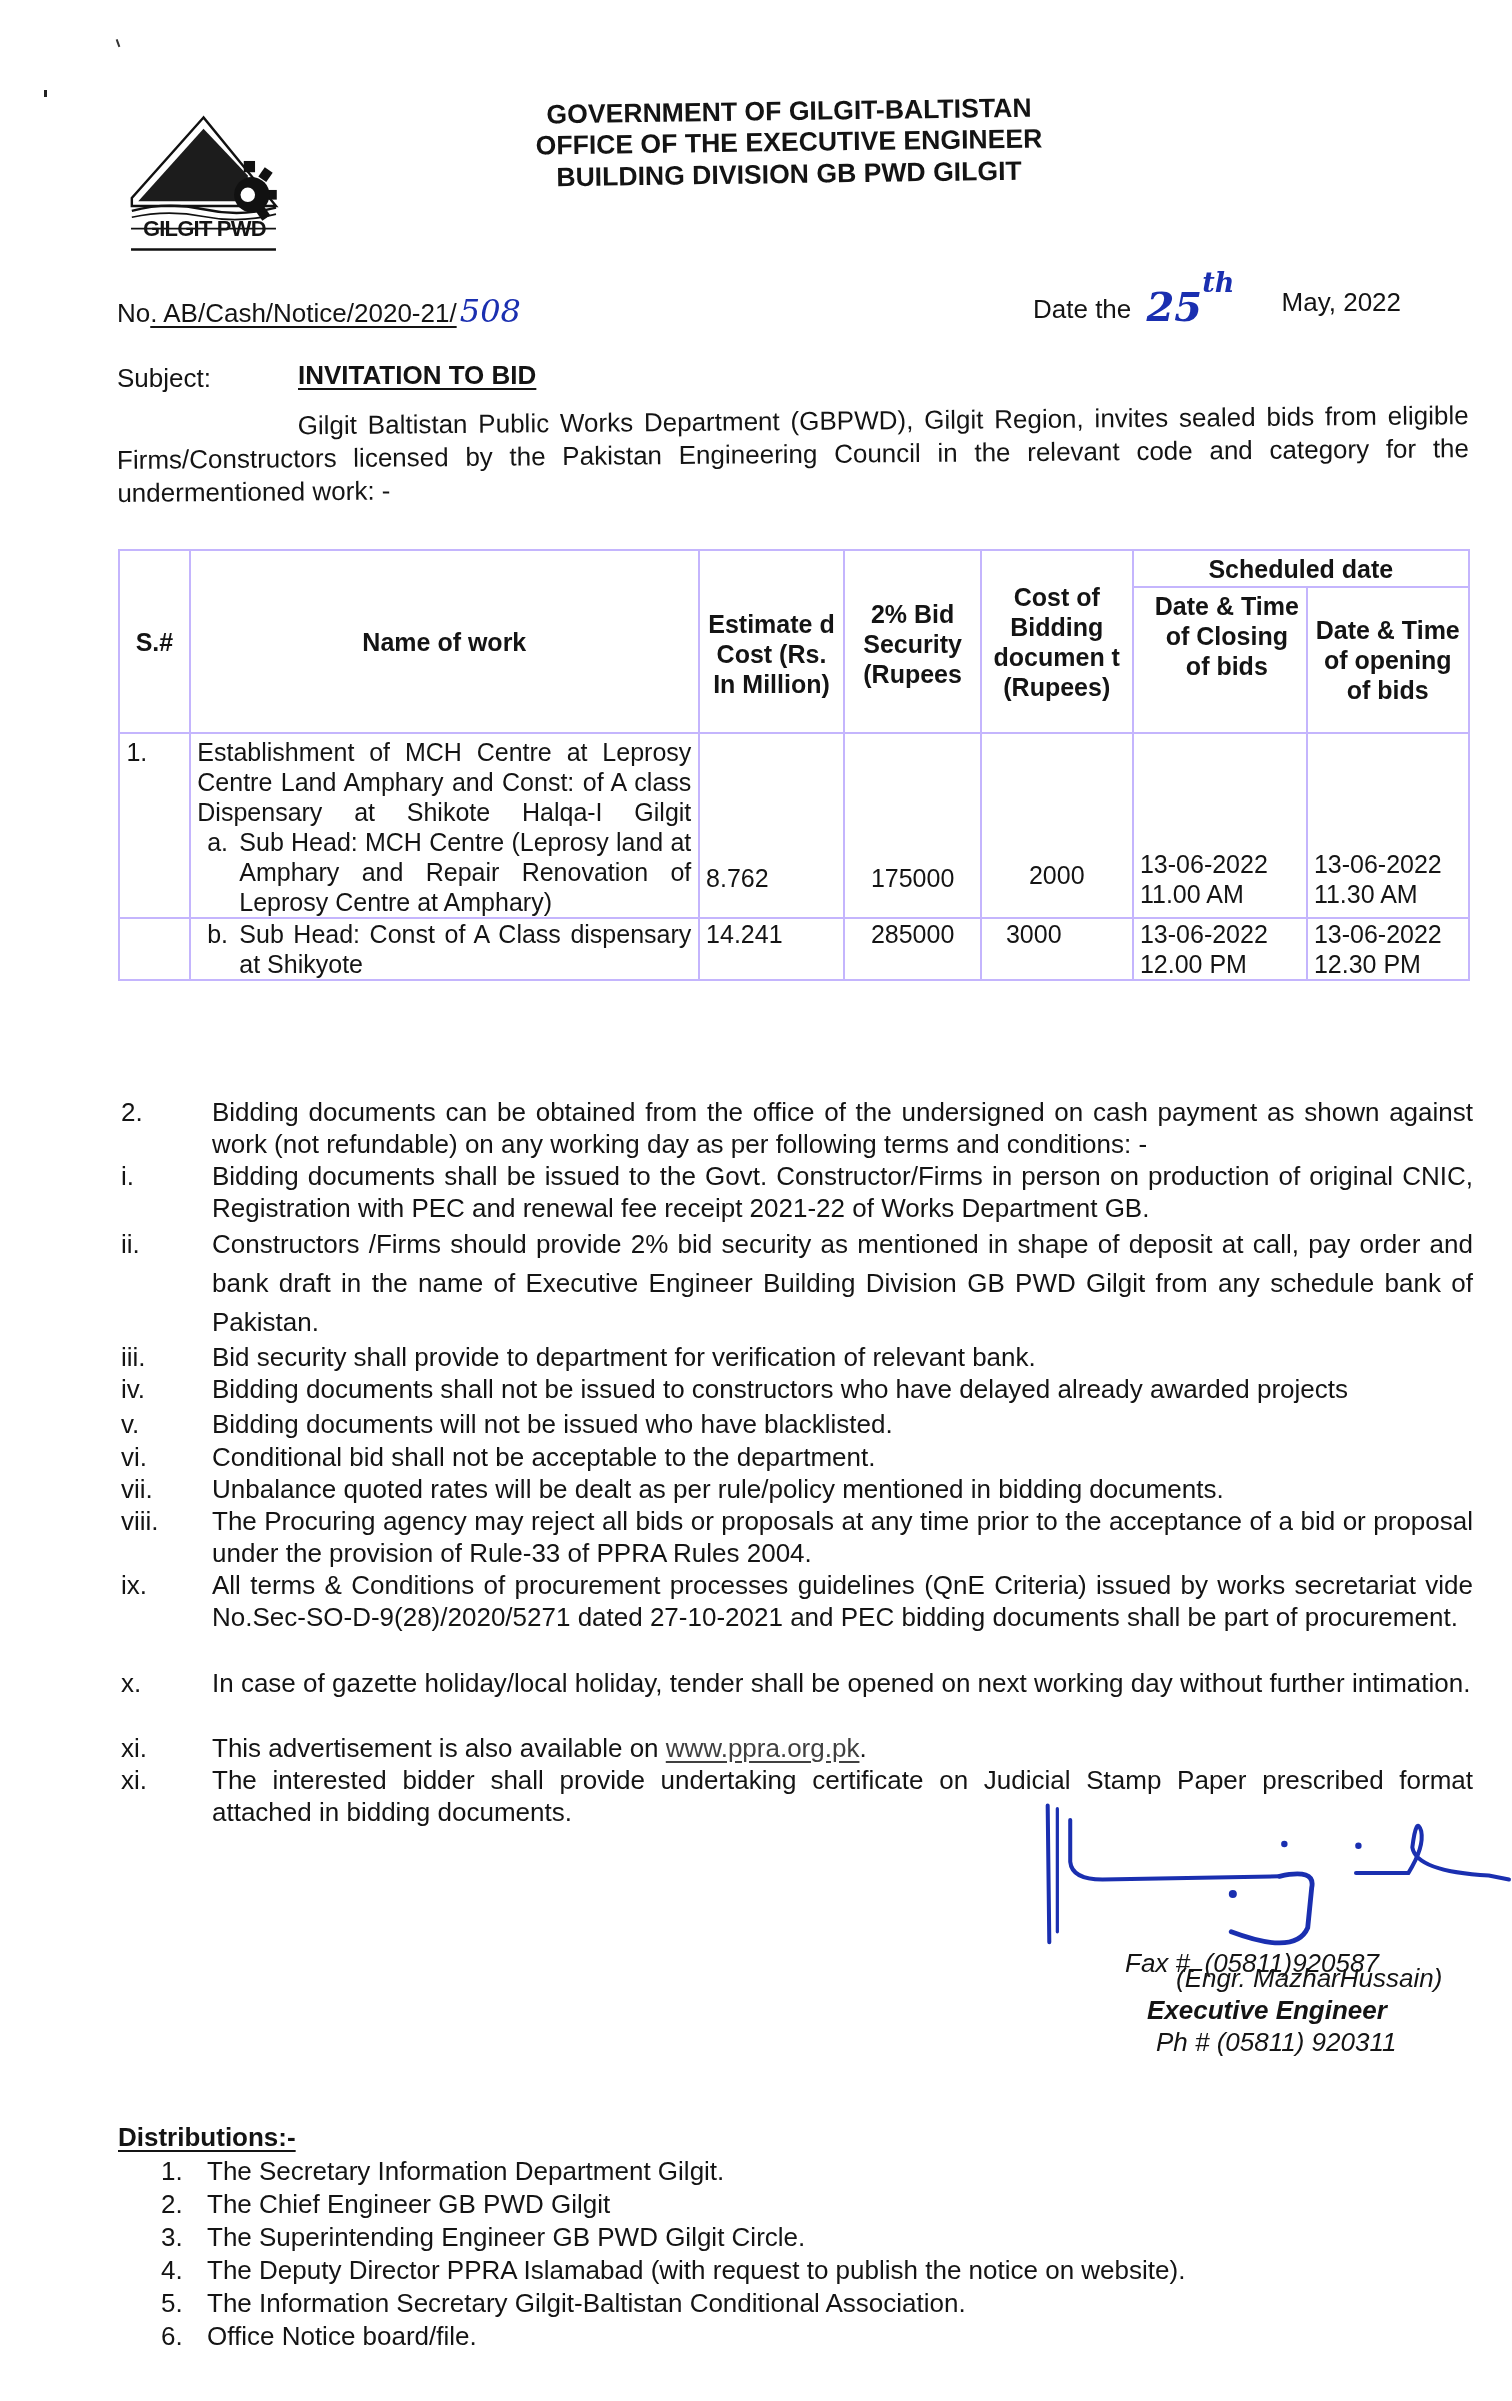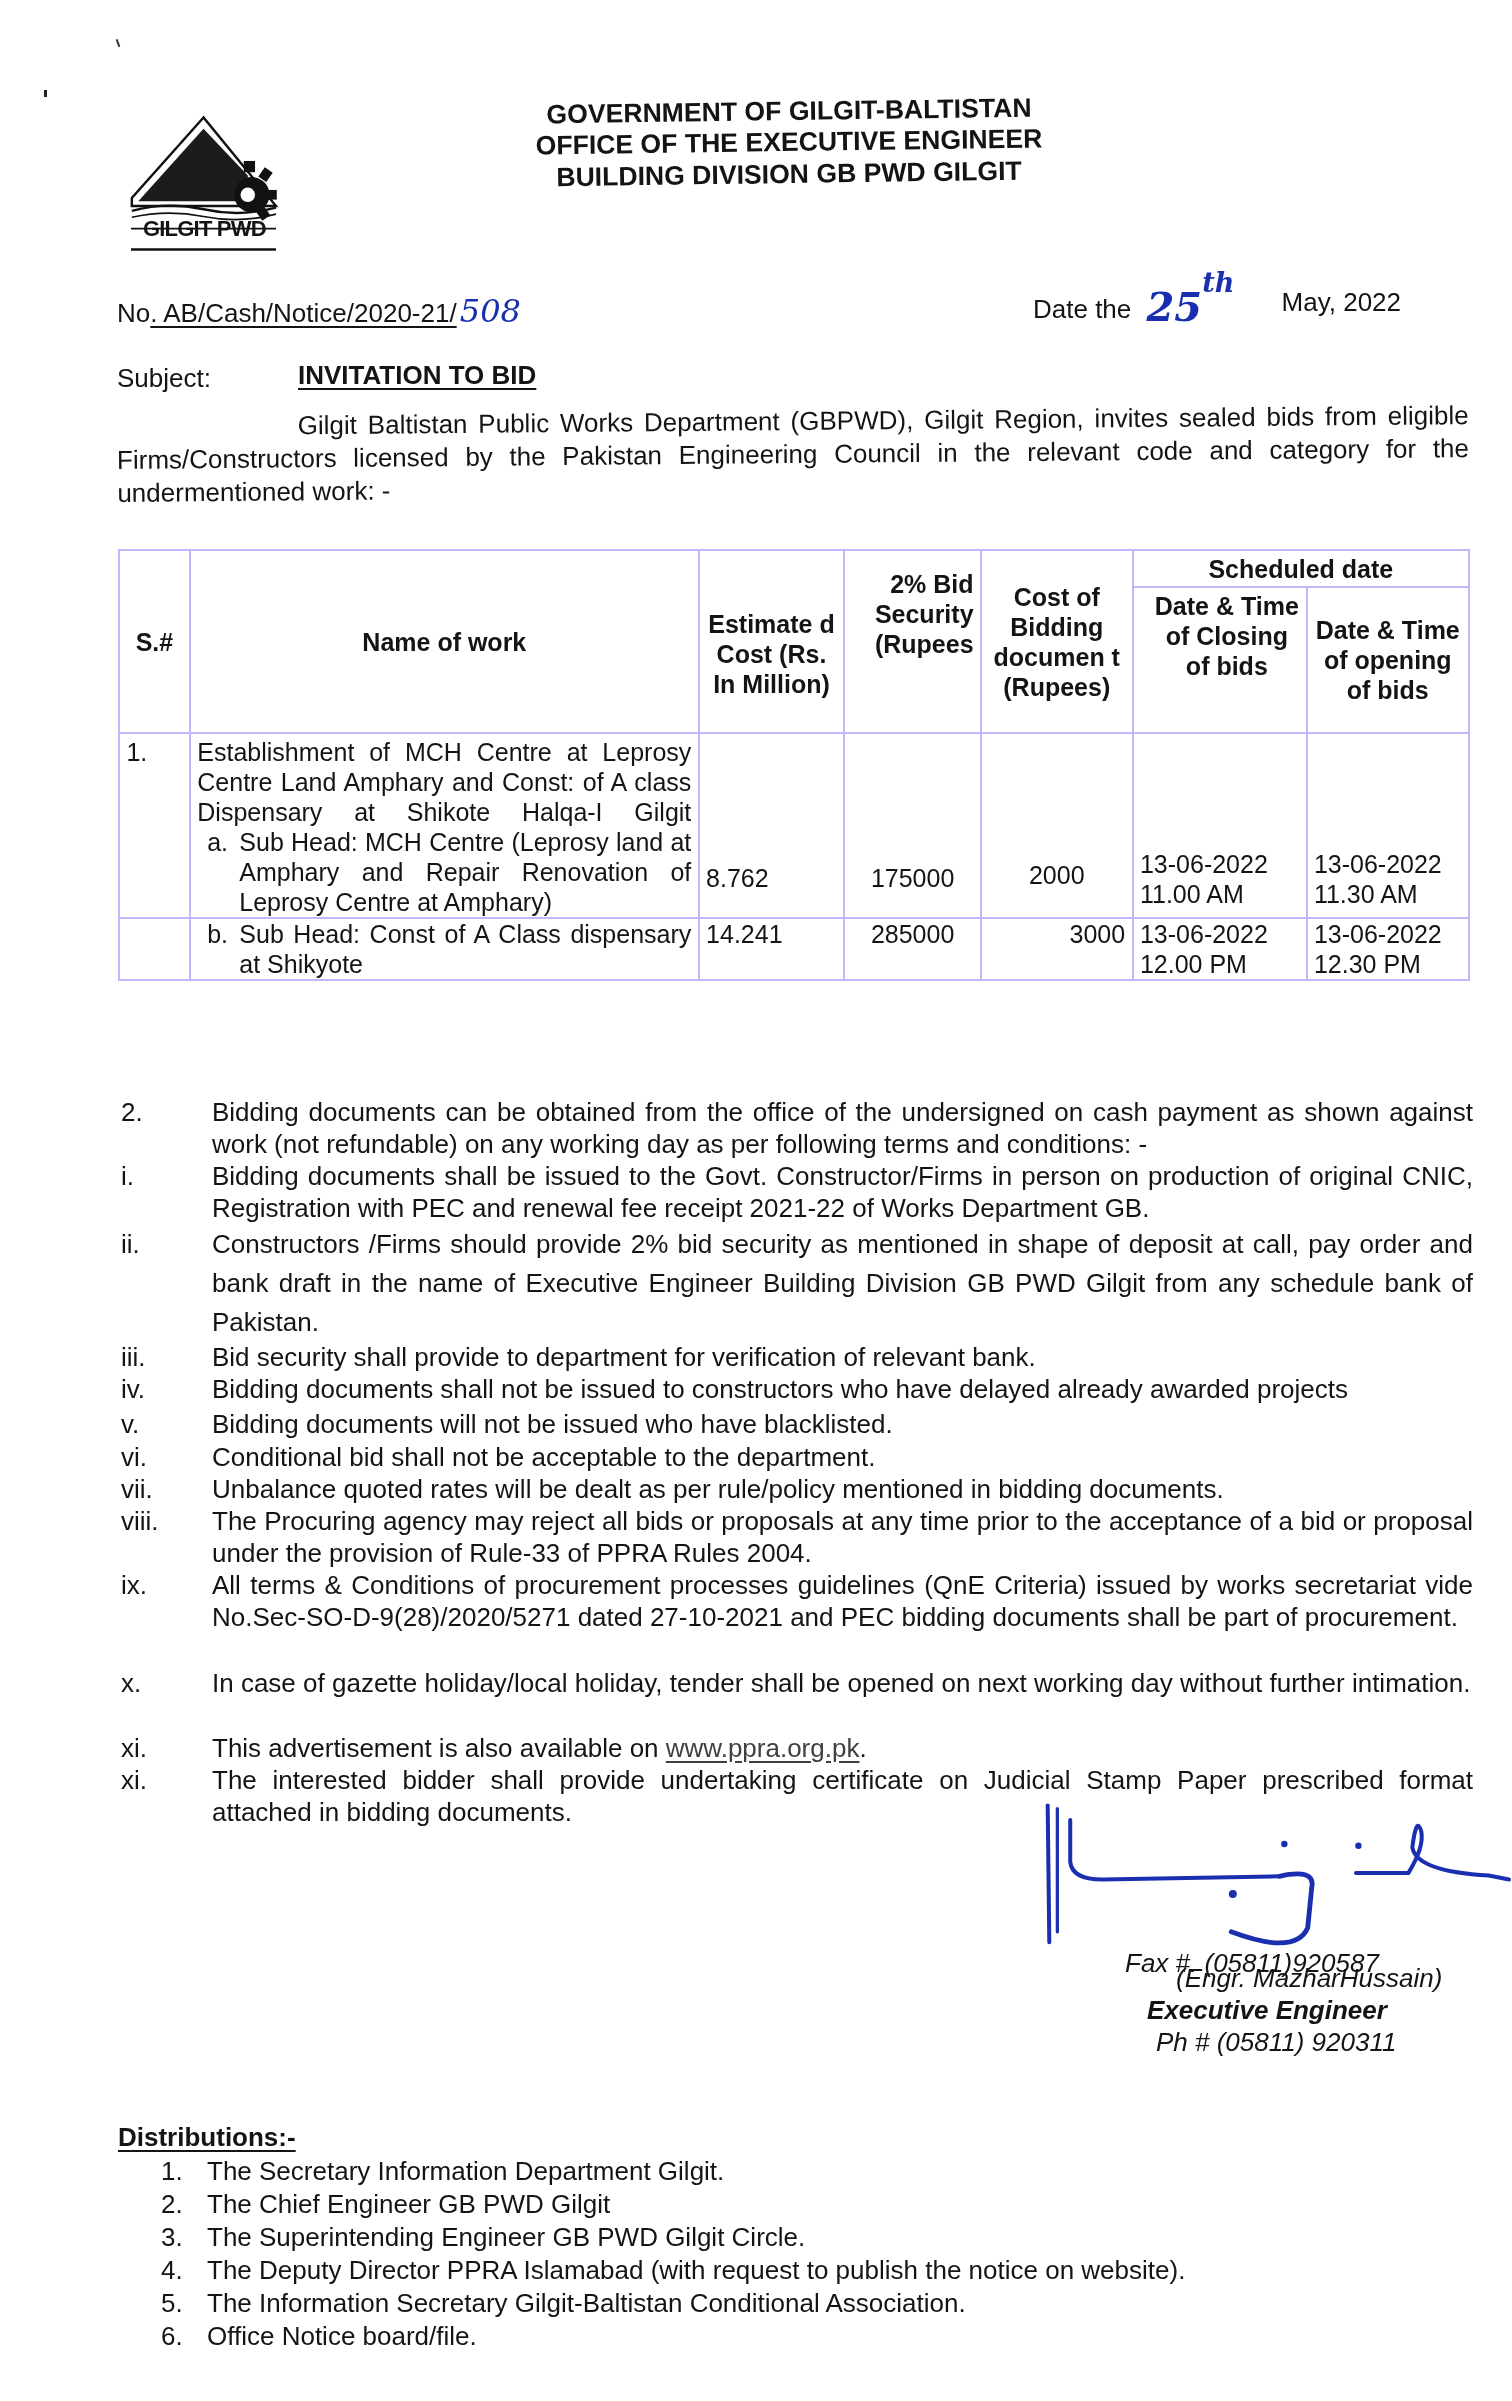--- a/index.html
+++ b/index.html
@@ -74,21 +74,21 @@
 <div class="abs body-text u" style="left:298px;top:359px;font-weight:bold;">INVITATION TO BID</div>
 
 <div class="abs body-text" style="left:117px;top:405px;width:1352px;text-align:justify;text-indent:181px;line-height:33px;transform:rotate(-0.5deg);">Gilgit Baltistan Public Works Department (GBPWD), Gilgit Region, invites sealed bids from eligible Firms/Constructors licensed by the Pakistan Engineering Council in the relevant code and  category for the undermentioned work: -</div>
 
 <table class="bid">
   <thead>
     <tr>
       <th class="c-sno" rowspan="2" style="height:181px;">S.#</th>
       <th class="c-name" rowspan="2">Name of work</th>
       <th class="c-est" rowspan="2" style="padding-top:24px;">Estimate d Cost (Rs. In Million)</th>
-      <th class="c-sec" rowspan="2" style="vertical-align:top;padding-top:18px;text-align:right;">2% Bid Security (Rupees</th>
+      <th class="c-sec" rowspan="2" style="vertical-align:top;padding-top:48px;">2% Bid Security (Rupees</th>
       <th class="c-cost" rowspan="2">Cost of Bidding documen t (Rupees)</th>
       <th colspan="2" style="height:35px;">Scheduled date</th>
     </tr>
     <tr>
       <th class="c-close" style="vertical-align:top;padding-top:3.2px;padding-left:21px;">Date &amp; Time of Closing of bids</th>
       <th class="c-open">Date  &amp; Time of opening of bids</th>
     </tr>
   </thead>
   <tbody>
     <tr>
@@ -115,21 +115,21 @@
     <tr>
       <td class="c-sno"></td>
       <td class="c-name">
         <div class="sub">
           <span class="mk">b.</span>
           <span class="tx just" style="text-align-last:left;">Sub Head: Const of A Class dispensary at Shikyote</span>
         </div>
       </td>
       <td class="num">14.241</td>
       <td style="text-align:center;">285000</td>
-      <td style="text-align:right;padding-left:24px;">3000</td>
+      <td style="text-align:left;padding-left:24px;">3000</td>
       <td>
         <div>13-06-2022</div>
         <div>12.00 PM</div>
       </td>
       <td>
         <div>13-06-2022</div>
         <div>12.30 PM</div>
       </td>
     </tr>
   </tbody>

